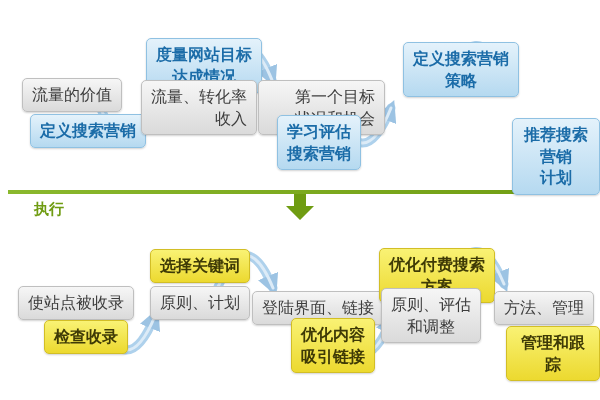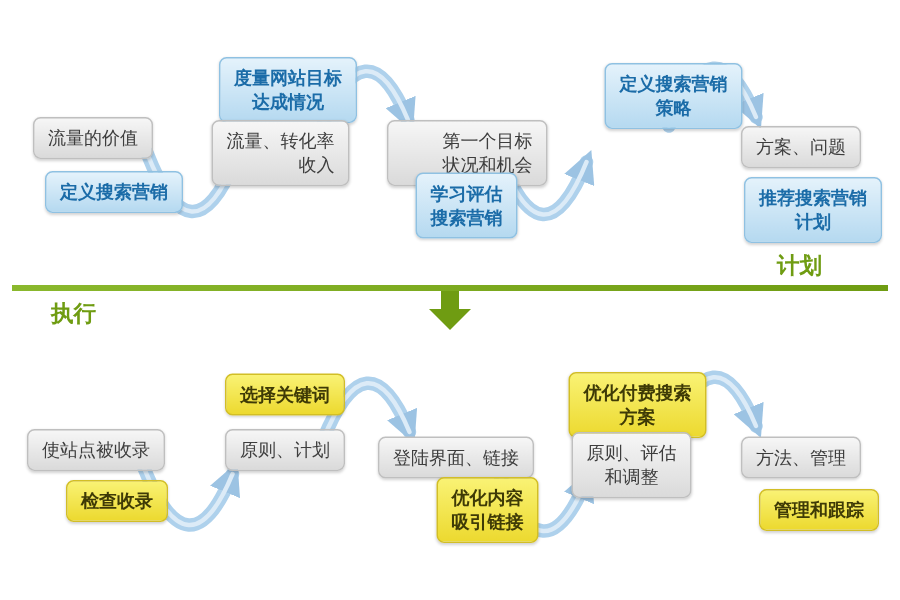--- a/index.html
+++ b/index.html
@@ -4,21 +4,21 @@
 <style>
   html,body { margin:0; padding:0; background:#ffffff; }
   .canvas {
     position:relative; width:600px; height:400px; overflow:hidden;
     background:#ffffff;
     font-family:"DejaVu Sans","Liberation Sans",sans-serif;
   }
   .arrow-layer { position:absolute; left:0; top:0; width:600px; height:400px; pointer-events:none; }
   .box {
     position:absolute;
-    font-size:12px; line-height:1.35;
+    font-size:16px; line-height:1.35;
     text-align:center; white-space:pre-line;
     padding:5px 9px; border-radius:5px;
     box-shadow:0 1px 2px rgba(0,0,0,0.18);
   }
   .box.gray {
     background:linear-gradient(180deg,#f6f6f6,#dadada);
     border:1px solid #bfbfbf; color:#3d3d3d;
   }
   .box.blue {
     background:linear-gradient(180deg,#e4f2fb,#b5d9f0);
@@ -96,22 +96,21 @@
   <div class="box blue" style="left:146px; top:38px;">度量网站目标
 达成情况</div>
   <div class="box gray" style="left:141px; top:80px;text-align:right;">流量、转化率
 收入</div>
   <div class="box gray" style="left:258px; top:80px;padding-left:36px;">第一个目标
 状况和机会</div>
   <div class="box blue" style="left:277px; top:115px;text-align:right;">学习评估
 搜索营销</div>
   <div class="box blue" style="left:403px; top:42px;">定义搜索营销
 策略</div>
-  <div class="box gray" style="left:494px; top:84px;">方案、问题</div>
-  <div class="box blue" style="left:496px; top:118px;text-align:center;">推荐搜索营销
+  <div class="box blue" style="left:512px; top:118px;text-align:center;">推荐搜索营销
 计划</div>
 
   <div class="box gray" style="left:18px;  top:286px;">使站点被收录</div>
   <div class="box yellow" style="left:44px;  top:320px;">检查收录</div>
   <div class="box yellow" style="left:150px; top:249px;">选择关键词</div>
   <div class="box gray" style="left:150px; top:286px;">原则、计划</div>
   <div class="box gray" style="left:252px; top:291px;">登陆界面、链接</div>
   <div class="box yellow" style="left:291px; top:318px;">优化内容
 吸引链接</div>
   <div class="box yellow" style="left:379px; top:248px;">优化付费搜索

